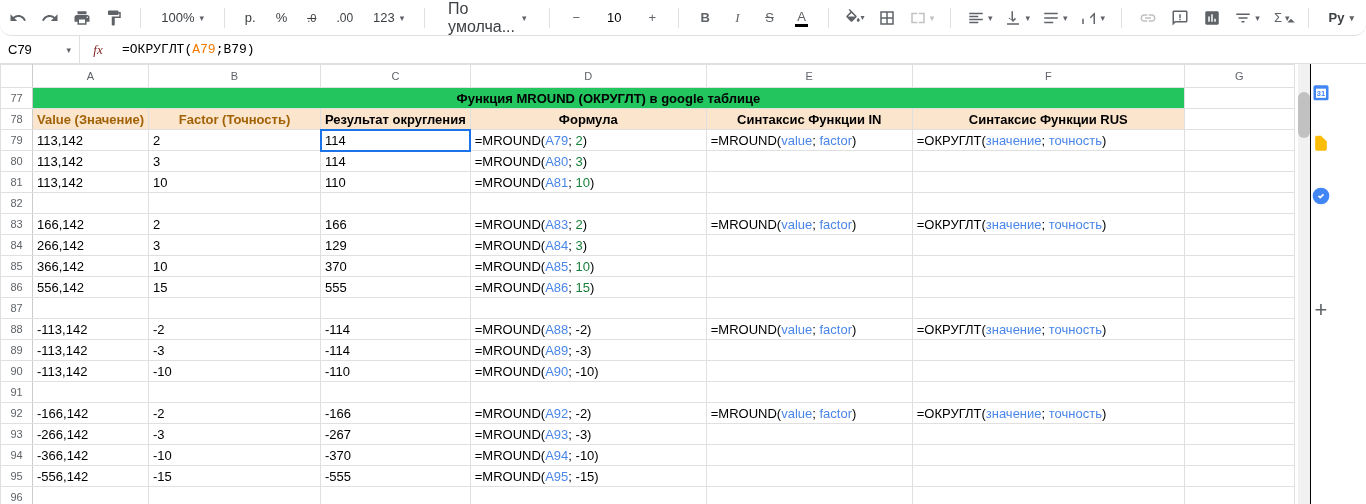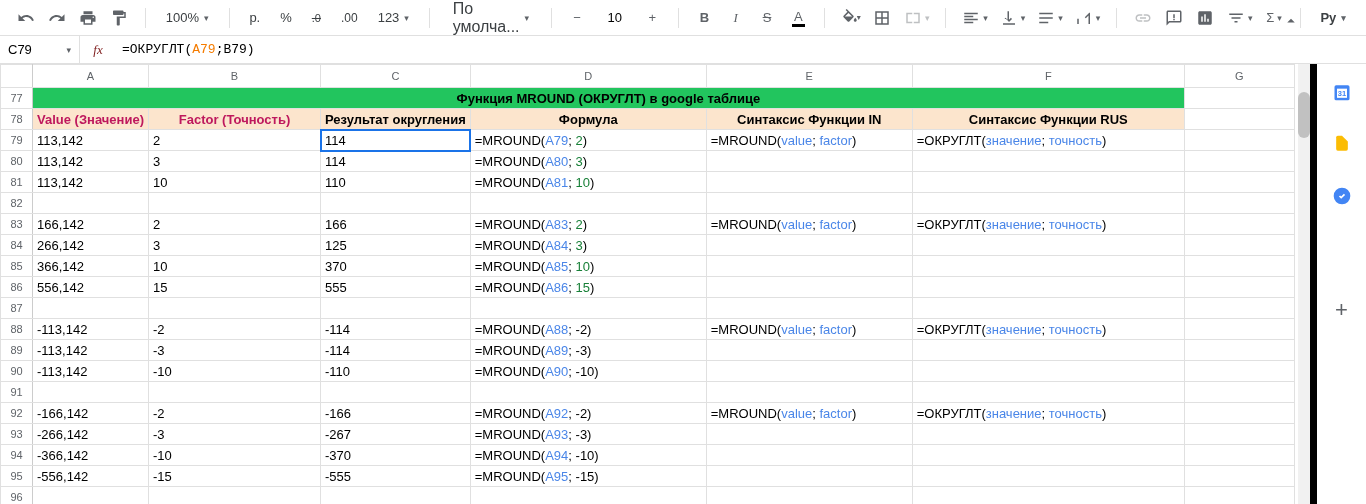--- a/index.html
+++ b/index.html
@@ -1,17 +1,17 @@
 <!DOCTYPE html>
 <html><head>
 <meta charset="utf-8">
 <style>
 * { margin:0; padding:0; box-sizing:border-box; }
 body { font-family:Arial,sans-serif; font-size:13px; color:#000; background:#fff; width:1366px; height:504px; overflow:hidden; position:relative; }
-.toolbar { height:36px; border-bottom:1px solid #e0e0e0; display:flex; align-items:center; padding:0 16px; gap:12px; }
+.toolbar { height:36px; border-bottom:1px solid #e0e0e0; display:flex; align-items:center; padding:0 8px; gap:12px;border-radius:12px; }
 .tb-btn { width:26px; height:26px; display:flex; align-items:center; justify-content:center; border-radius:2px; color:#5f6368; cursor:pointer; }
 .tb-btn svg { width:18px; height:18px; fill:#5f6368; }
 .tb-sep { width:1px; height:20px; background:#e0e0e0; margin:0 4px; }
 .tb-txt { padding:0 4px; font-size:13px; color:#3c4043; display:flex; align-items:center; gap:2px; }
 .tb-drop::after { content:"▾"; font-size:9px; color:#5f6368; margin-left:3px; }
 .tb-wide { min-width:72px; justify-content:space-between; padding:0 4px 0 8px; }
 .fontbox { border:1px solid transparent; padding:2px 6px; min-width:74px; font-size:16px; }
 .sizebox { width:32px; text-align:center; font-size:13px; border:none; }
 .formula-bar { height:28px; border-bottom:1px solid #e0e0e0; display:flex; align-items:center; }
 .name-box { width:80px; padding:0 8px; font-size:13px; border-right:1px solid #e0e0e0; height:100%; display:flex; align-items:center; }
@@ -21,26 +21,26 @@
 .formula-input .ref1 { color:#f57c00; }
 .grid-wrap { display:flex; height:calc(504px - 64px); }
 .grid { flex:1; overflow:hidden; }
 table { border-collapse:collapse; table-layout:fixed; }
 th,td { border:1px solid #e0e0e0; height:21px; font-size:13px; padding:0 4px; overflow:hidden; white-space:nowrap; text-overflow:clip; vertical-align:middle; }
 .rowhdr { width:32px; background:#fff; text-align:center; color:#5f6368; font-size:11px; font-weight:normal; border-right:1px solid #ccc; }
 .colhdr { background:#fff; text-align:center; color:#5f6368; font-size:11px; font-weight:normal; height:23px; }
 .cA { width:112px; } .cB { width:172px; } .cC { width:148px; } .cD { width:236px; } .cE { width:206px; } .cF { width:272px; } .cG { width:110px; }
 .merge-title { background:#22c55e; text-align:center; font-weight:bold; }
 .hdr-cell { background:#fce5cd; text-align:center; font-weight:bold; }
-.hdr-blue { color:#be185d; }
+.hdr-blue { color:#a16207; }
 .cellref { color:#4a86e8; }
 .numref { color:#188038; }
 .argref { color:#4a86e8; }
 .selected { outline:2px solid #1a73e8; outline-offset:-1px; background:#fff; }
-.side { width:56px; border-left:7px solid #000000; display:flex; flex-direction:column; align-items:center; padding-top:18px; gap:32px; }
+.side { width:56px; border-left:1px solid #000000; display:flex; flex-direction:column; align-items:flex-start; padding-top:18px; gap:32px; }
 .side-ico { width:20px; height:20px; display:flex; align-items:center; justify-content:center; }
 .chev { position:absolute; right:62px; top:8px; }
 .scroll { position:absolute; right:56px; top:64px; bottom:0; width:12px; background:#f1f1f1; }
 .scroll-thumb { position:absolute; top:28px; width:12px; height:46px; background:#c1c1c1; border-radius:6px; }
 </style>
 </head>
 <body>
 
 <div class="toolbar">
   <div class="tb-btn">
@@ -235,21 +235,21 @@
             <td class="cC">166</td>
             <td class="cD"><span>=MROUND(</span><span class="cellref">A83</span><span>; </span><span class="numref">2</span><span>)</span></td>
             <td class="cE"><span>=MROUND(</span><span class="cellref">value</span><span>; </span><span class="argref">factor</span><span>)</span></td>
             <td class="cF"><span>=ОКРУГЛТ(</span><span class="cellref">значение</span><span>; </span><span class="argref">точность</span><span>)</span></td>
             <td class="cG"></td>
           </tr>
           <tr>
             <th class="rowhdr">84</th>
             <td class="cA">266,142</td>
             <td class="cB">3</td>
-            <td class="cC">125</td>
+            <td class="cC">129</td>
             <td class="cD"><span>=MROUND(</span><span class="cellref">A84</span><span>; </span><span class="numref">3</span><span>)</span></td>
             <td class="cE"></td>
             <td class="cF"></td>
             <td class="cG"></td>
           </tr>
           <tr>
             <th class="rowhdr">85</th>
             <td class="cA">366,142</td>
             <td class="cB">10</td>
             <td class="cC">370</td>

